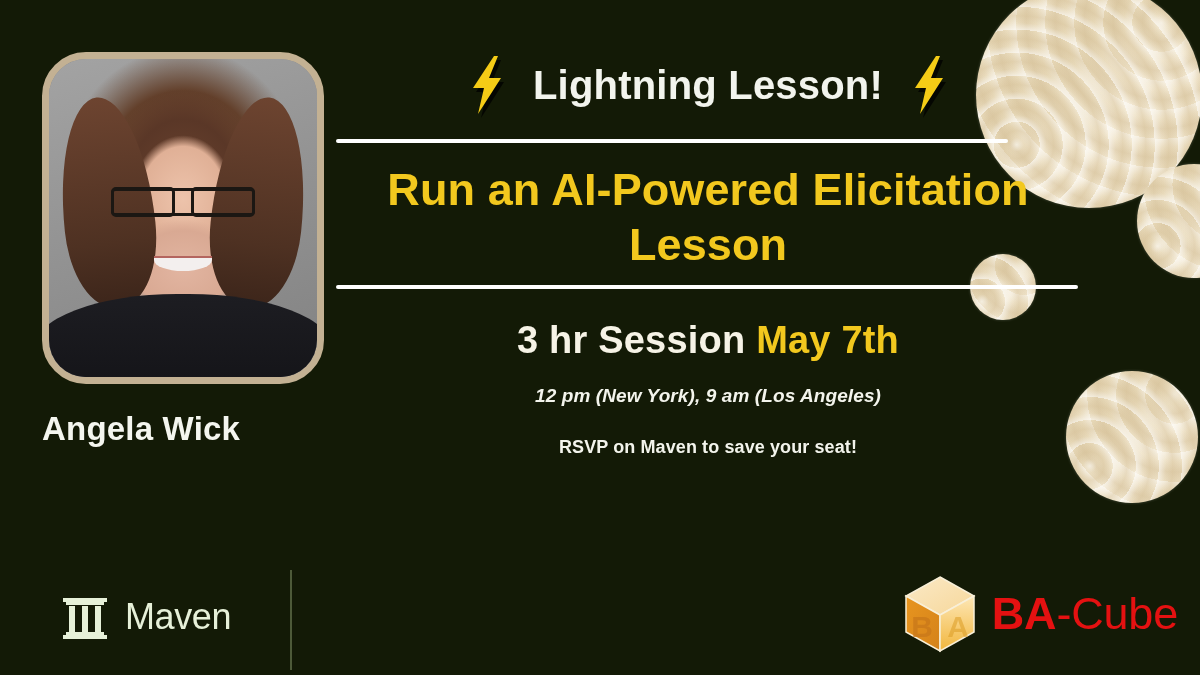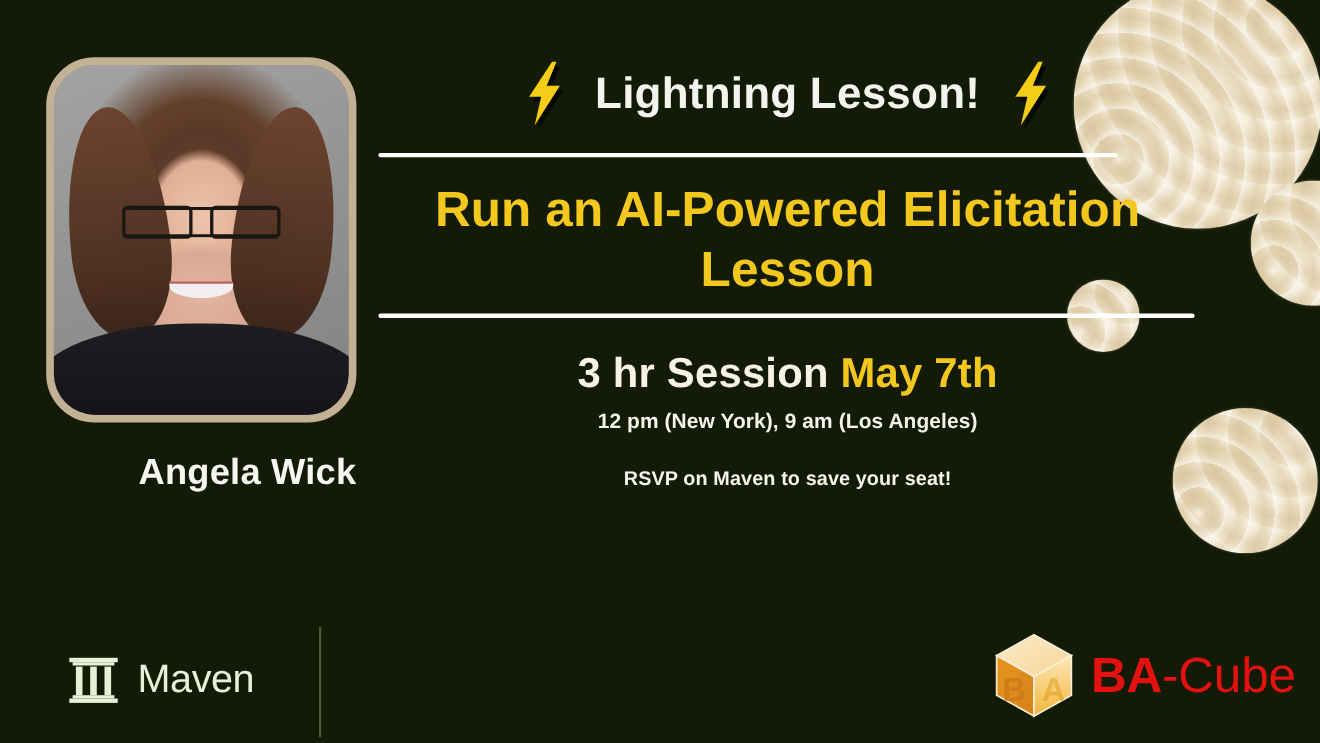--- a/index.html
+++ b/index.html
@@ -117,31 +117,31 @@
     width: 22%;
     height: 4.2%;
     background: #f3efee;
     border-radius: 0 0 60% 60% / 0 0 100% 100%;
     box-shadow: 0 -2px 0 #b4655f;
   }
 
   #speaker-name {
     margin-top: 26px;
     width: 282px;
-    text-align: right;
+    text-align: left;
     font-size: 33px;
     font-weight: 700;
     color: #f4f6ef;
     letter-spacing: 0.2px;
   }
 
   
   #content {
     position: absolute;
-    left: 344px;
+    left: 336px;
     top: 44px;
     width: 744px;
   }
 
   #eyebrow {
     display: flex;
     align-items: center;
     justify-content: center;
     gap: 26px;
     height: 82px;
@@ -183,26 +183,27 @@
     margin-top: 30px;
     text-align: center;
     font-size: 38px;
     font-weight: 700;
     letter-spacing: 0.2px;
   }
   #session-duration { color: #f6f3e6; }
   #session-date     { color: #f2c81e; }
 
   #timezones {
-    margin-top: 11px;
+    margin-top: 23px;
     text-align: center;
     font-size: 19px;
     font-weight: 700;
     color: #f3f4ec;
     letter-spacing: 0.1px;
+    font-style: italic;
   }
 
   #rsvp {
     margin-top: 30px;
     text-align: center;
     font-size: 18px;
     font-weight: 700;
     color: #f3f4ec;
     letter-spacing: 0.1px;
   }

